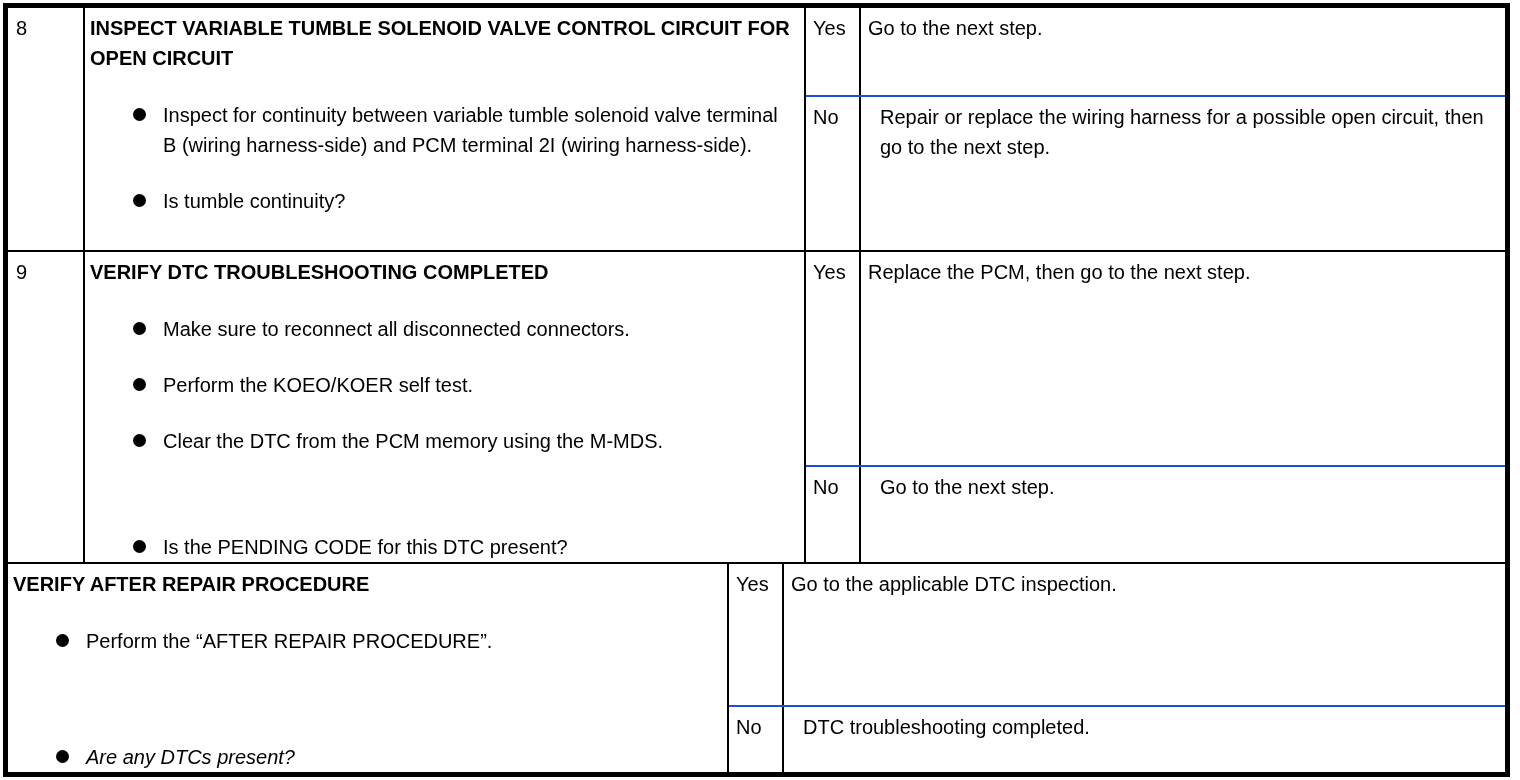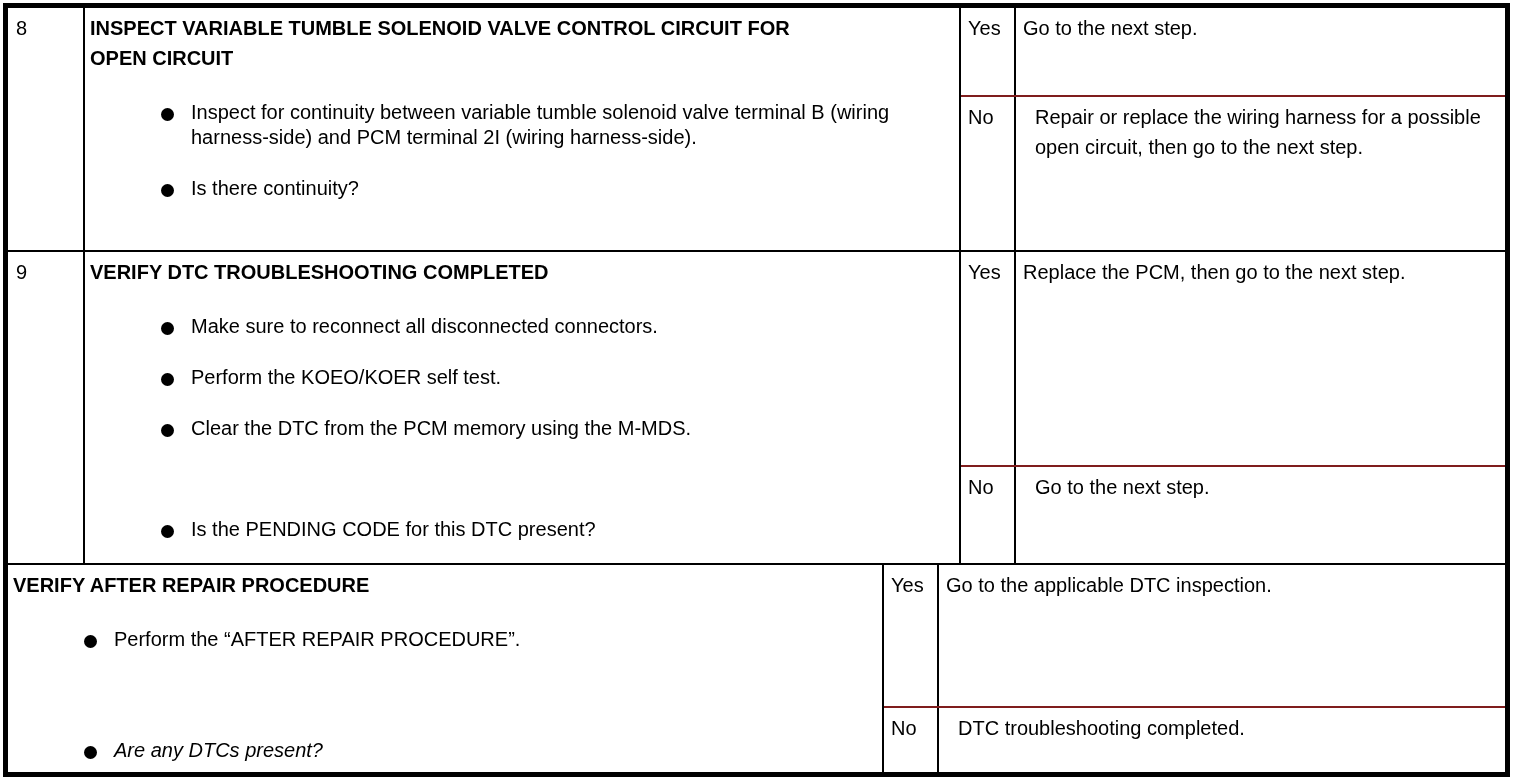--- a/index.html
+++ b/index.html
@@ -30,60 +30,59 @@
   .t-row-10 { flex: 1; }
 
   .c-step {
     width: 77px;
     border-right: 2px solid #000;
     padding: 5px 4px 0 8px;
     font-size: 20px;
     line-height: 30px;
   }
   .c-action {
-    width: 876px;
+    width: 721px;
     border-right: 2px solid #000;
     padding: 5px 8px 0 5px;
     font-size: 20px;
     line-height: 30px;
     overflow: hidden;
   }
   .action-title {
     font-weight: bold;
     font-size: 20px;
     line-height: 30px;
     max-width: 720px;
   }
   .c-action ul {
     list-style: none;
     margin-top: 27px;
     padding-left: 73px;
   }
   .c-action li {
     position: relative;
-    line-height: 25px;
-    margin-left: 28px;
+    line-height: 30px;
   }
   .c-action li + li { margin-top: 26px; }
   .c-action li::before {
     content: "";
     position: absolute;
     left: -30px;
     top: 8px;
     width: 13px;
     height: 13px;
     background: #000;
     border-radius: 50%;
   }
   .t-row-9 .question-li { margin-top: 76px; }
   .t-row-10 .question-li { margin-top: 86px; font-style: italic; }
 
   .c-branch { flex: 1; display: flex; flex-direction: column; }
   .branch-row { display: flex; flex-direction: row; }
-  .branch-yes { border-bottom: 2px solid #7f1d1d; }
+  .branch-yes { border-bottom: 2px solid #1d4ed8; }
   .t-row-8  .branch-yes { height: 89px; }
   .t-row-9  .branch-yes { height: 215px; }
   .t-row-10 .branch-yes { height: 143px; }
   .branch-no { flex: 1; gap: 12px; }
   .c-yn {
     width: 55px;
     border-right: 2px solid #000;
     padding: 5px 2px 0 7px;
     font-size: 20px;
     line-height: 30px;
@@ -103,21 +102,21 @@
   <div class="ts-table">
 
     <div class="t-row t-row-8">
       <div class="c-step">
         <span>8</span>
       </div>
       <div class="c-action">
         <div class="action-title">INSPECT VARIABLE TUMBLE SOLENOID VALVE CONTROL CIRCUIT FOR OPEN CIRCUIT</div>
         <ul>
           <li>Inspect for continuity between variable tumble solenoid valve terminal B (wiring harness-side) and PCM terminal 2I (wiring harness-side).</li>
-          <li class="question-li">Is there continuity?</li>
+          <li class="question-li">Is tumble continuity?</li>
         </ul>
       </div>
       <div class="c-branch">
         <div class="branch-row branch-yes">
           <div class="c-yn">Yes</div>
           <div class="c-result">Go to the next step.</div>
         </div>
         <div class="branch-row branch-no">
           <div class="c-yn">No</div>
           <div class="c-result">Repair or replace the wiring harness for a possible open circuit, then go to the next step.</div>

